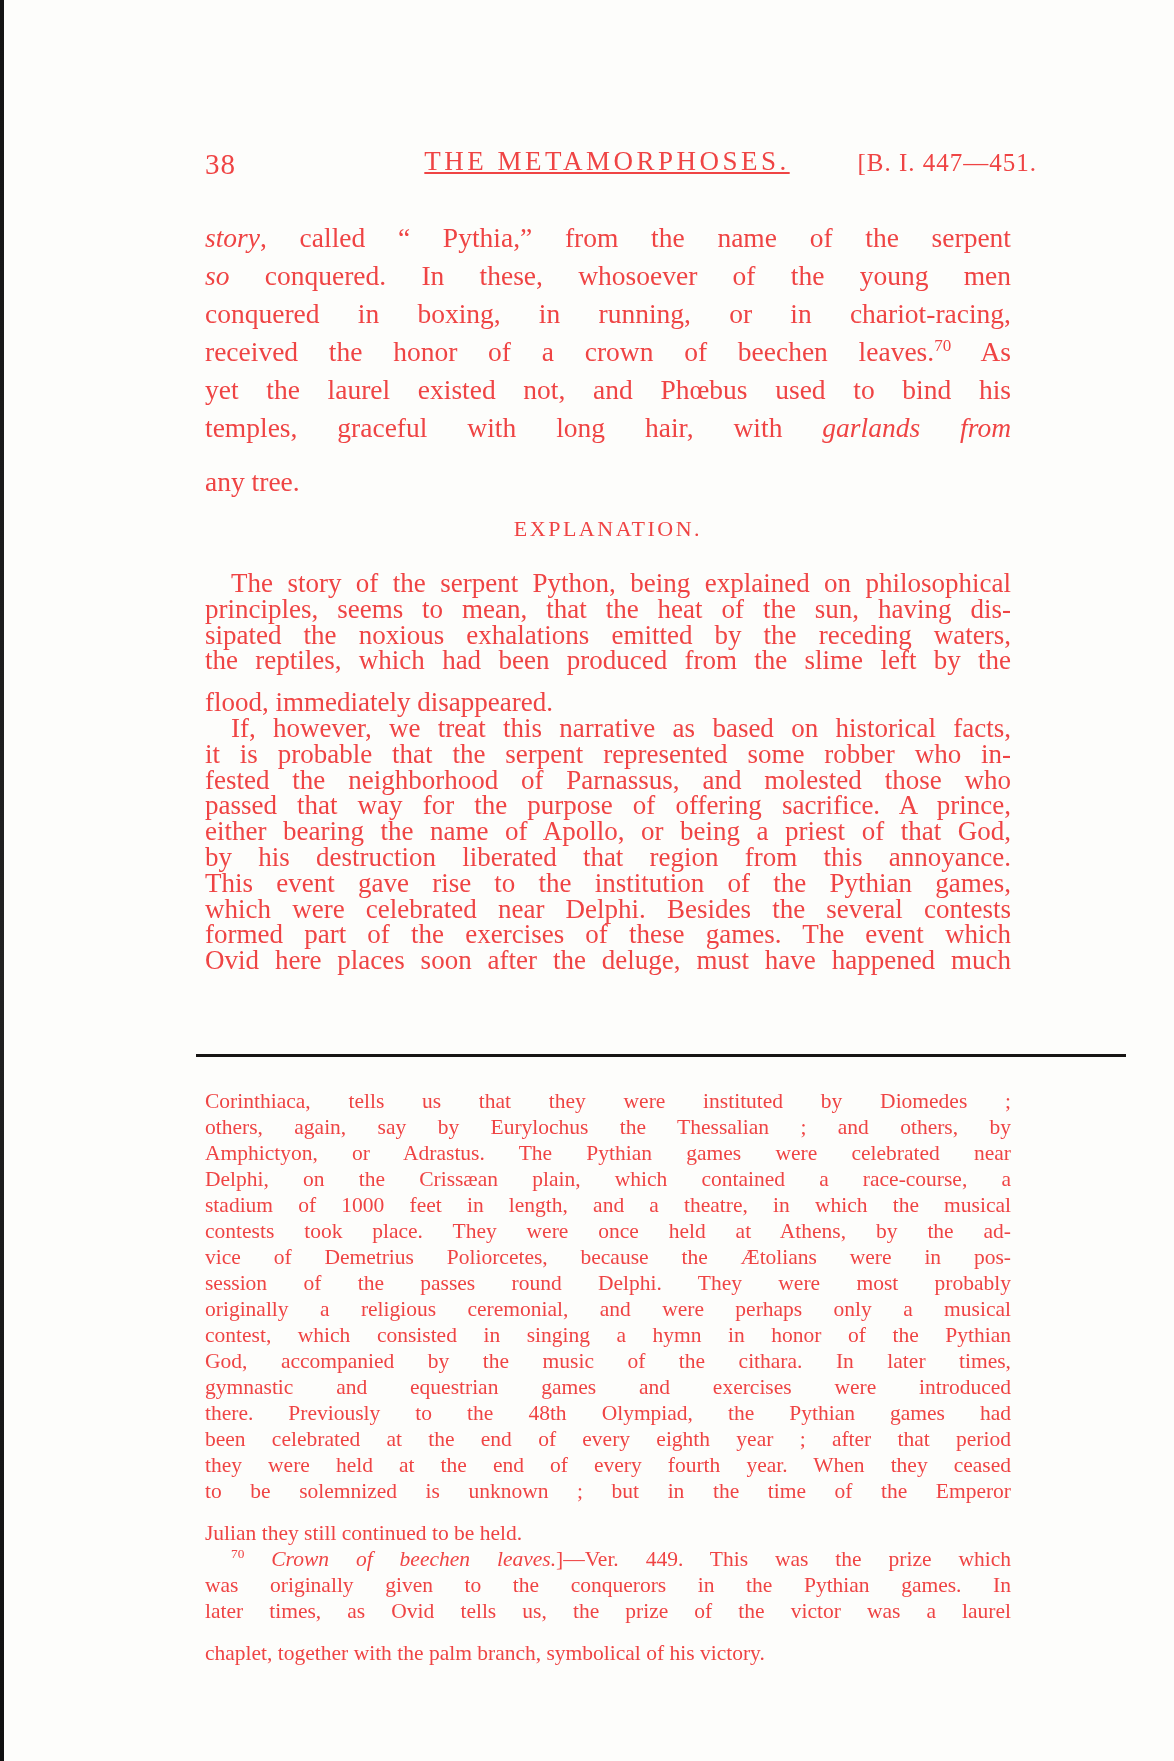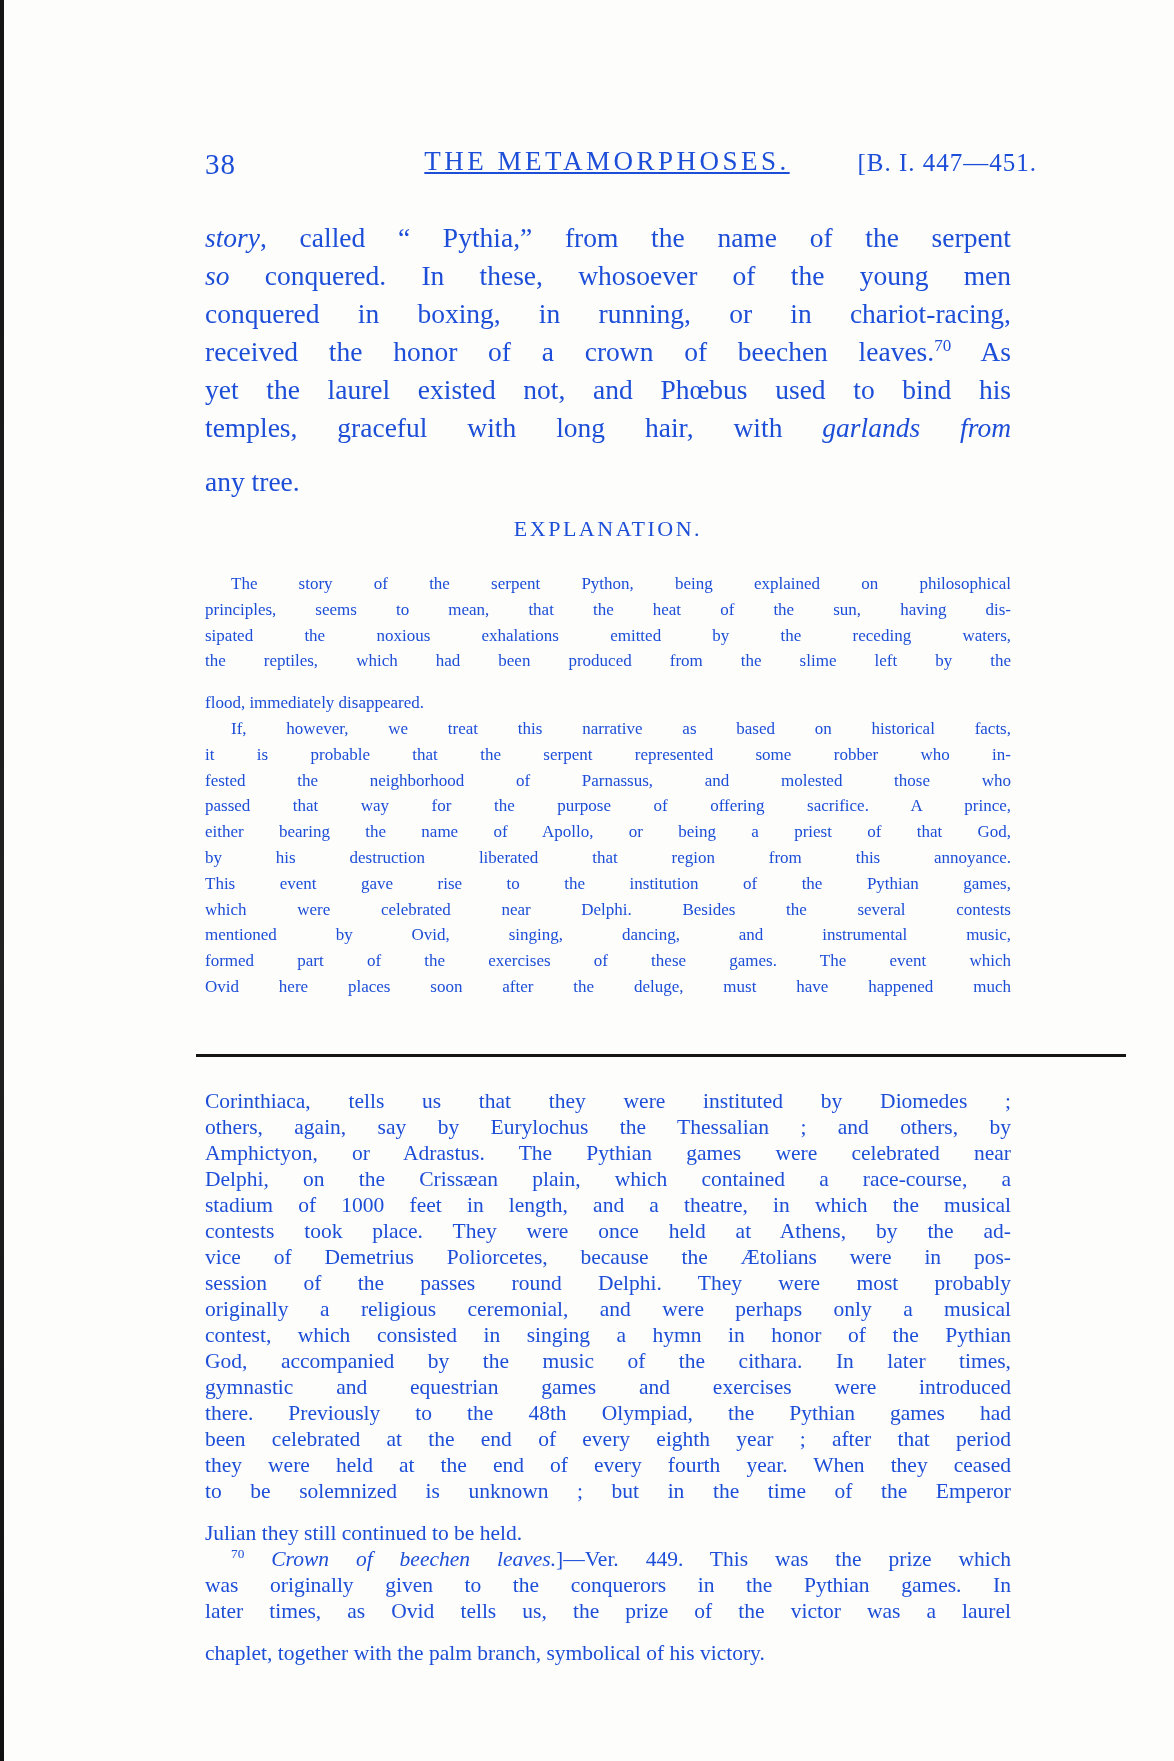--- a/index.html
+++ b/index.html
@@ -2,21 +2,21 @@
 <html><head>
 <meta charset="utf-8">
 <style>
   html,body { margin:0; padding:0; background:#e8e8e6; }
   .page {
     position:relative;
     width:1174px; height:1761px;
     margin:0 auto;
     background:#fdfdfb;
     font-family:"Liberation Serif", serif;
-    color:#1d4ed8;
+    color:#ef4444;
     overflow:hidden;
   }
   .scan-edge {
     position:absolute; left:0; top:0; width:4px; height:100%;
     background:linear-gradient(180deg,#141414 0%,#222 55%,#101010 100%);
   }
   .page-header {
     position:absolute; top:146px; left:205px; width:832px; height:42px;
   }
   .pgnum {
@@ -36,21 +36,21 @@
   .main-para {
     position:absolute; top:219px; left:205px; width:806px;
     font-size:27.5px; line-height:38px;
   }
   .expl-heading {
     position:absolute; top:516px; left:205px; width:806px; margin:0;
     text-align:center; font-size:22px; font-weight:normal; letter-spacing:2.5px;
   }
   .expl-block {
     position:absolute; top:571px; left:205px; width:806px;
-    font-size:17px; line-height:25.8px;
+    font-size:27px; line-height:25.8px;
   }
   .fn-block {
     position:absolute; top:1088px; left:205px; width:806px;
     font-size:21.5px; line-height:26px;
   }
   .para { margin:0; }
   .para.indent .line:first-child { text-indent:26px; }
   .fn-rule {
     position:absolute; top:1054px; left:196px; width:930px; height:3px;
     background:#171513;
@@ -92,21 +92,20 @@
       </div>
     <div class="para indent">
         <div class="line">If, however, we treat this narrative as based on historical facts,</div>
         <div class="line">it is probable that the serpent represented some robber who in-</div>
         <div class="line">fested the neighborhood of Parnassus, and molested those who</div>
         <div class="line">passed that way for the purpose of offering sacrifice. A prince,</div>
         <div class="line">either bearing the name of Apollo, or being a priest of that God,</div>
         <div class="line">by his destruction liberated that region from this annoyance.</div>
         <div class="line">This event gave rise to the institution of the Pythian games,</div>
         <div class="line">which were celebrated near Delphi. Besides the several contests</div>
-        <div class="line">mentioned by Ovid, singing, dancing, and instrumental music,</div>
         <div class="line">formed part of the exercises of these games. The event which</div>
         <div class="line">Ovid here places soon after the deluge, must have happened much</div>
       </div>
   </section>
 
   <div class="fn-rule"></div>
 
   <section class="fn-block">
     <div class="para">
         <div class="line">Corinthiaca, tells us that they were instituted by Diomedes ;</div>

